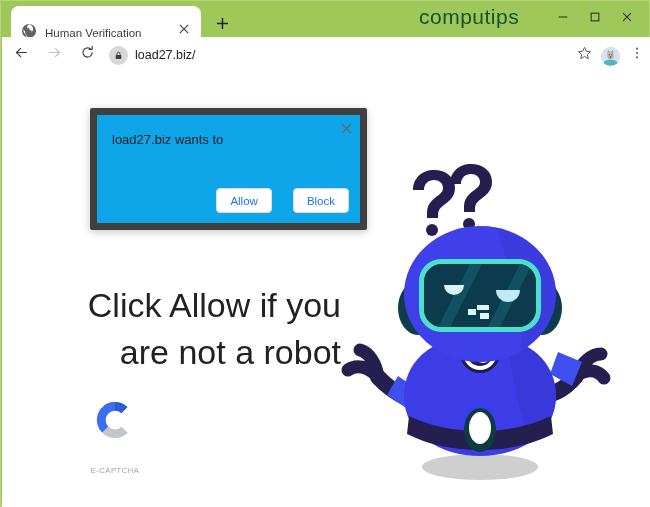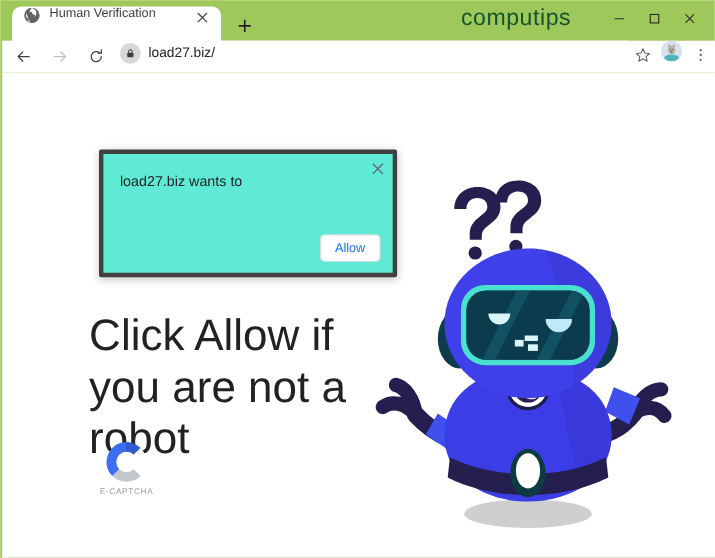--- a/index.html
+++ b/index.html
@@ -29,39 +29,39 @@
   }
   .winbtn{
     width:32px;height:28px;display:flex;align-items:center;justify-content:center;
     color:#2b2b2b;
   }
   .winbtn svg{display:block;}
   
   .tab{
     position:absolute;left:10px;top:5px;width:190px;height:33px;
     background:#ffffff;border-radius:8px 8px 0 0;
-    display:flex;align-items:flex-start;
+    display:flex;align-items:flex-end;
   }
   .tab .favicon{margin-left:10px;width:16px;height:16px;flex:0 0 auto;}
   .tab .tabtitle{
     margin-left:8px;font-size:11.5px;color:#3c4043;
     white-space:nowrap;overflow:hidden;text-overflow:ellipsis;flex:1 1 auto;
   }
   .tab .tabclose{
     width:20px;height:20px;margin-right:7px;flex:0 0 auto;
     display:flex;align-items:center;justify-content:center;color:#5f6368;
   }
   .newtab{
     position:absolute;left:208px;top:10px;width:26px;height:24px;
     display:flex;align-items:center;justify-content:center;color:#202124;
   }
   
   .toolbar{
     position:absolute;left:1px;top:36px;width:648px;height:29px;
-    background:#ffffff;display:flex;align-items:flex-start;
+    background:#ffffff;display:flex;align-items:flex-end;
   }
   .navbtn{
     width:28px;height:28px;margin-left:5px;
     display:flex;align-items:center;justify-content:center;
     color:#5f6368;flex:0 0 auto;
   }
   .navbtn.disabled{color:#bdc1c6;}
   .omnibox{
     margin-left:8px;height:22px;flex:1 1 auto;
     background:#ffffff;display:flex;align-items:center;
@@ -82,34 +82,34 @@
     width:19px;height:19px;border-radius:50%;overflow:hidden;flex:0 0 auto;
     margin:0 4px;background:#cfd8e8;
   }
   
   .content{
     position:absolute;left:1px;top:65px;width:648px;height:441px;
     background:#ffffff;overflow:hidden;
   }
   .headline{
     position:absolute;left:79px;top:216px;width:260px;
-    font-size:40px;line-height:47px;color:#222222;font-weight:400;
+    font-size:34px;line-height:47px;color:#222222;font-weight:400;text-align:right;
   }
   .captcha{
     position:absolute;left:84px;top:333px;width:58px;text-align:center;
   }
   .captcha .mark{width:42px;height:42px;margin:0 auto;}
   .captcha .cname{
-    margin-top:1px;font-size:7.5px;color:#9aa0a6;letter-spacing:.6px;
+    margin-top:25px;font-size:7.5px;color:#9aa0a6;letter-spacing:.6px;
   }
   .robot{position:absolute;left:318px;top:38px;width:300px;height:395px;}
   
   .bubble{
-    position:absolute;left:88px;top:70px;width:263px;height:108px;
-    background:#5eead4;border:4px solid #404040;border-radius:2px;
+    position:absolute;left:88px;top:42px;width:263px;height:108px;
+    background:#0ea5e9;border:7px solid #404040;border-radius:2px;
     box-shadow:0 2px 8px rgba(0,0,0,.22);
   }
   .bubble .bclose{
     position:absolute;right:5px;top:4px;width:18px;height:18px;
     display:flex;align-items:center;justify-content:center;color:#5f6368;
   }
   .bubble .btitle{
     position:absolute;left:15px;top:17px;font-size:13px;color:#202124;
   }
   .bubble .brow{
@@ -311,17 +311,18 @@
 
     <div class="bubble">
       <div class="bclose">
         <svg viewBox="0 0 12 12" width="11" height="11">
           <path d="M1 1 L11 11 M11 1 L1 11" stroke="#5f6368" stroke-width="1.3" fill="none"></path>
         </svg>
       </div>
       <div class="btitle">load27.biz wants to</div>
       <div class="bbtns">
         <button class="bbtn">Allow</button>
+        <button class="bbtn">Block</button>
       </div>
     </div>
 
   </div>
 </div>
 
 </body></html>

